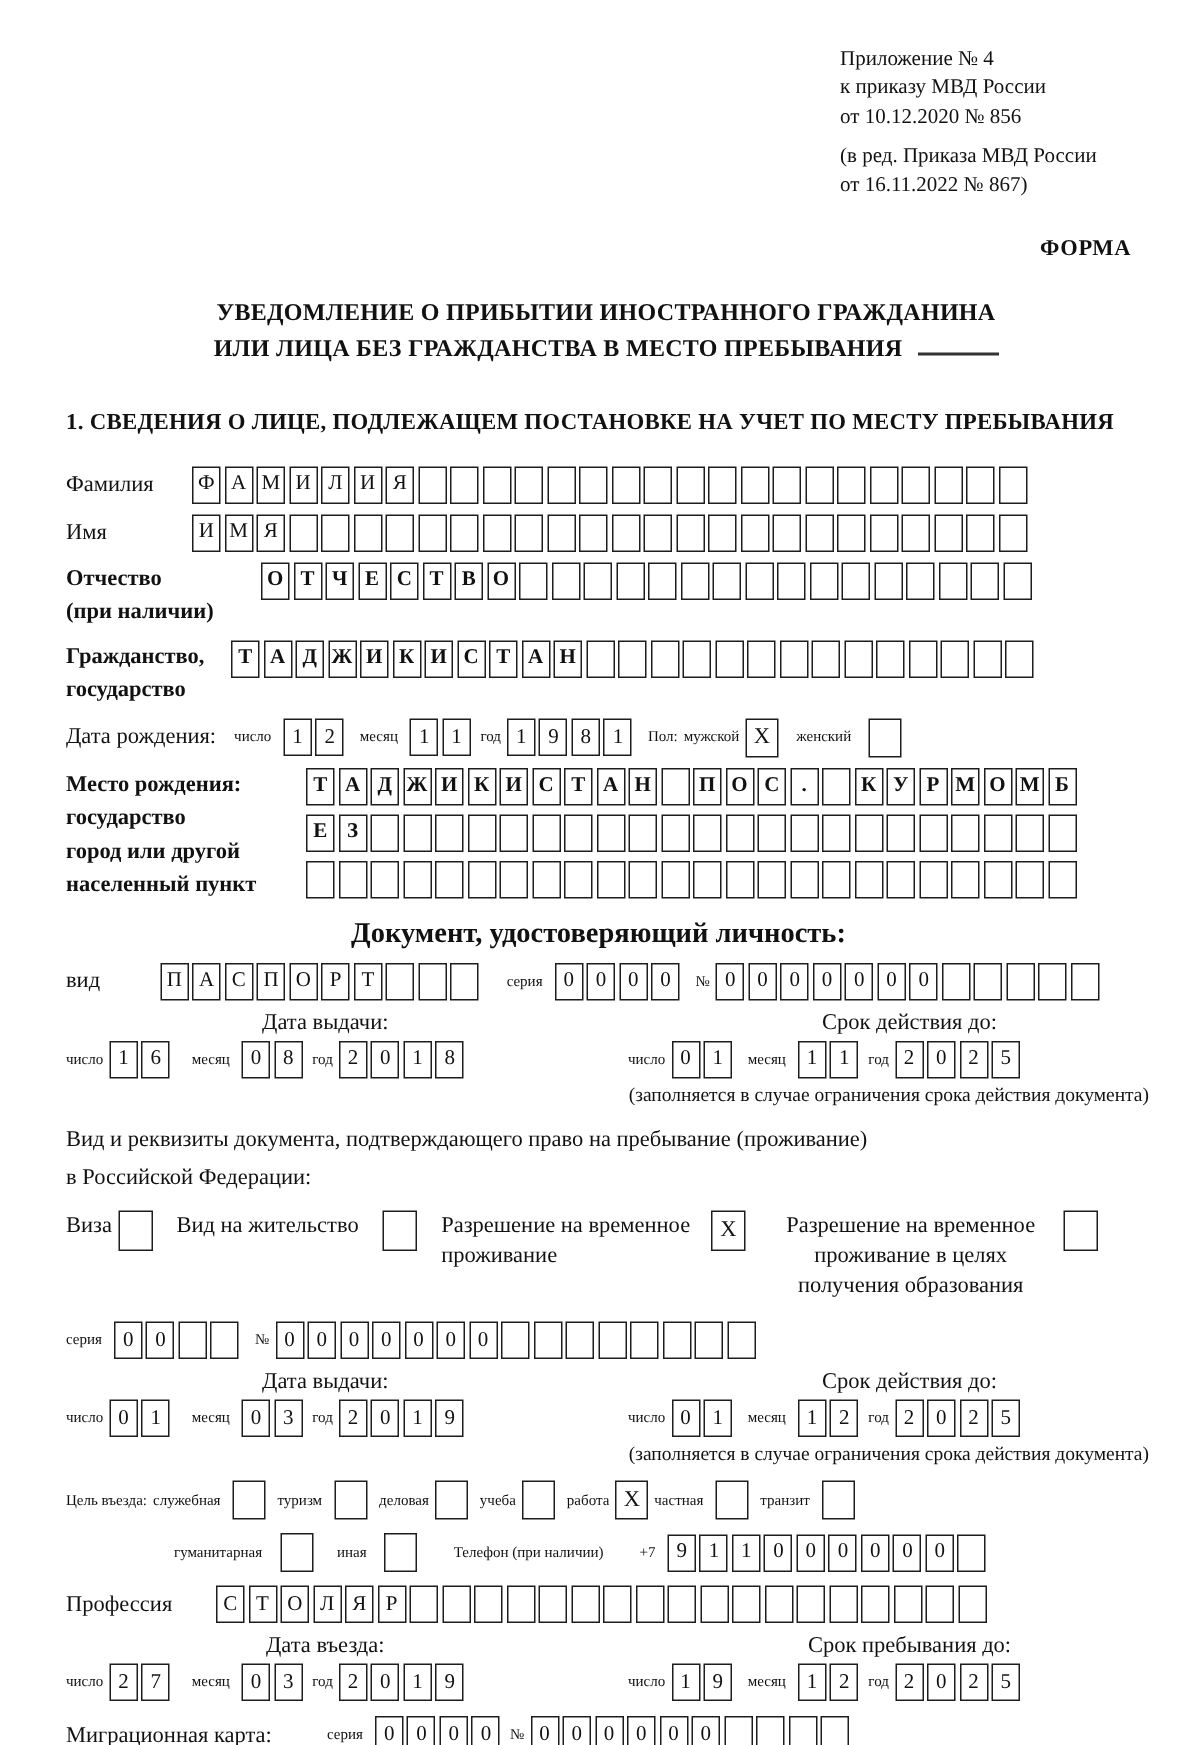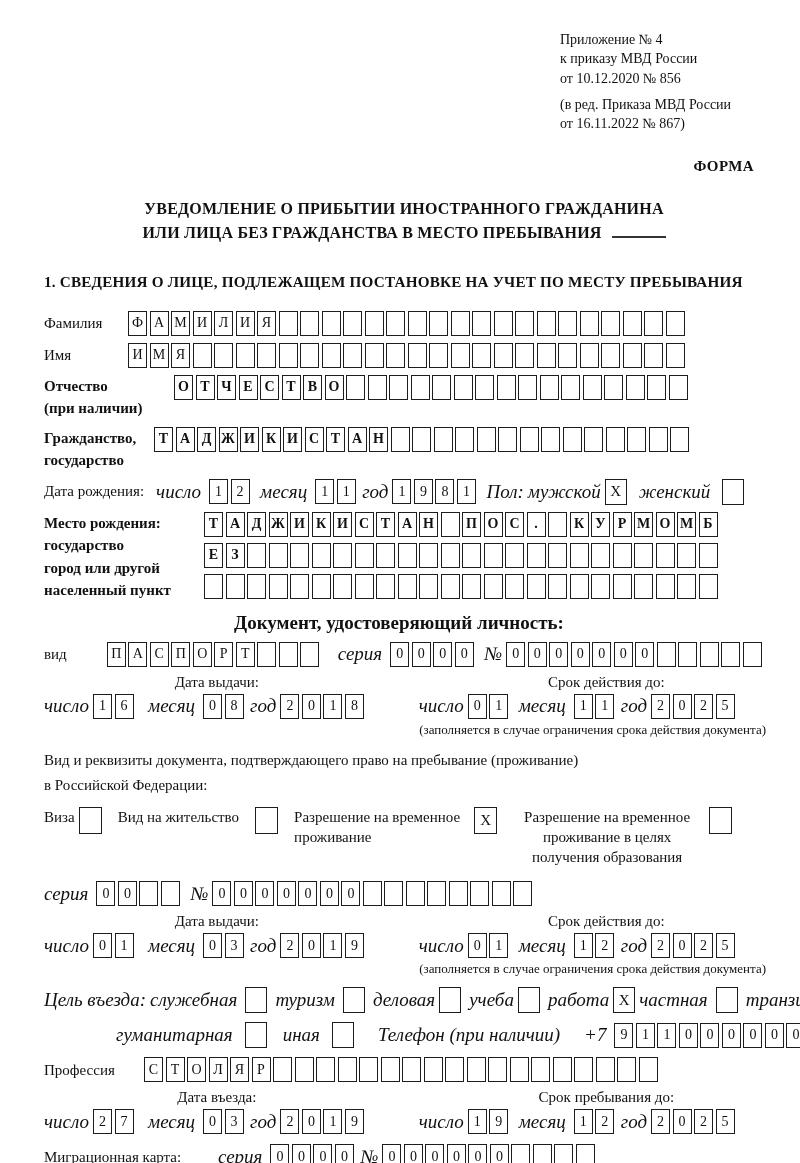--- a/index.html
+++ b/index.html
@@ -20,21 +20,21 @@
   .frow.top{align-items:flex-start;font-weight:bold;}
   .flabel{font-size:15px;flex:none;line-height:1.5;}
   .w84{width:84px}.w110{width:110px}.w130{width:130px}.w160{width:160px}.w100{width:100px}.w150{width:150px}
   .cells{display:flex;flex-wrap:nowrap;}
   .cell{flex:none;width:19px;height:25px;border:1.5px solid #1d1d1d;margin-right:2.5px;
         display:inline-flex;align-items:center;justify-content:center;font-size:14px;background:#fff;}
   .chk{flex:none;width:23px;height:27px;border:1.5px solid #1d1d1d;display:inline-flex;
        align-items:center;justify-content:center;font-size:15px;background:#fff;}
   .chk.sm{width:22px;height:26px;}
   .gap4{margin-left:4px}.gap8{margin-left:8px}.gap12{margin-left:12px}.gap16{margin-left:16px}.gap24{margin-left:24px}
-  .inl{font-size:19px;flex:none;font-style:italic;}
+  .inl{font-size:10px;flex:none;}
 
   .stack .cells{margin-bottom:6px;}
   .doc-head{font-weight:bold;font-size:19px;text-align:center;margin:6px 40px 8px 0;}
 
   .datepair{display:flex;margin-top:4px;gap:29px;}
   .dcol{width:350px;}
   .dcol.right{width:380px;}
   .dhead{font-size:15px;text-align:center;margin-bottom:3px;}
   .dboxes{display:flex;align-items:center;}
   .limit-note{font-size:13px;text-align:right;margin:3px 28px 10px 0;}

